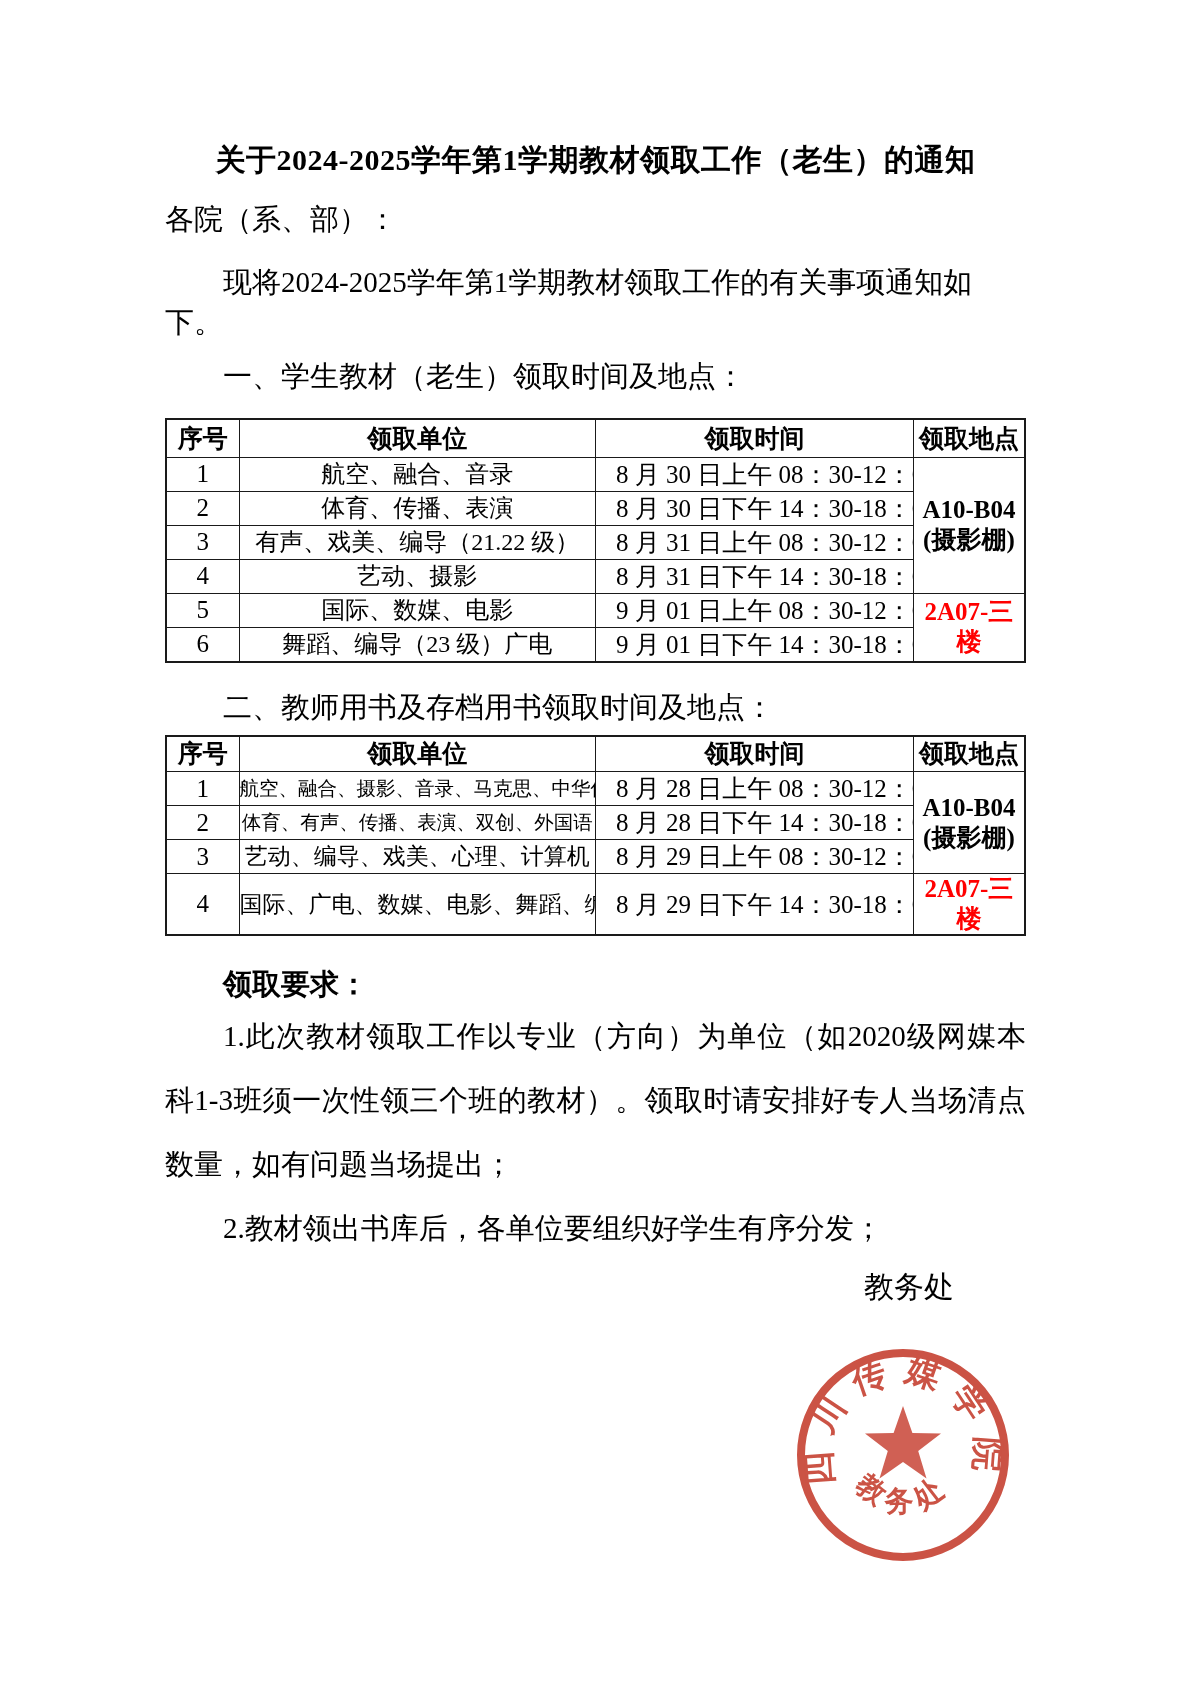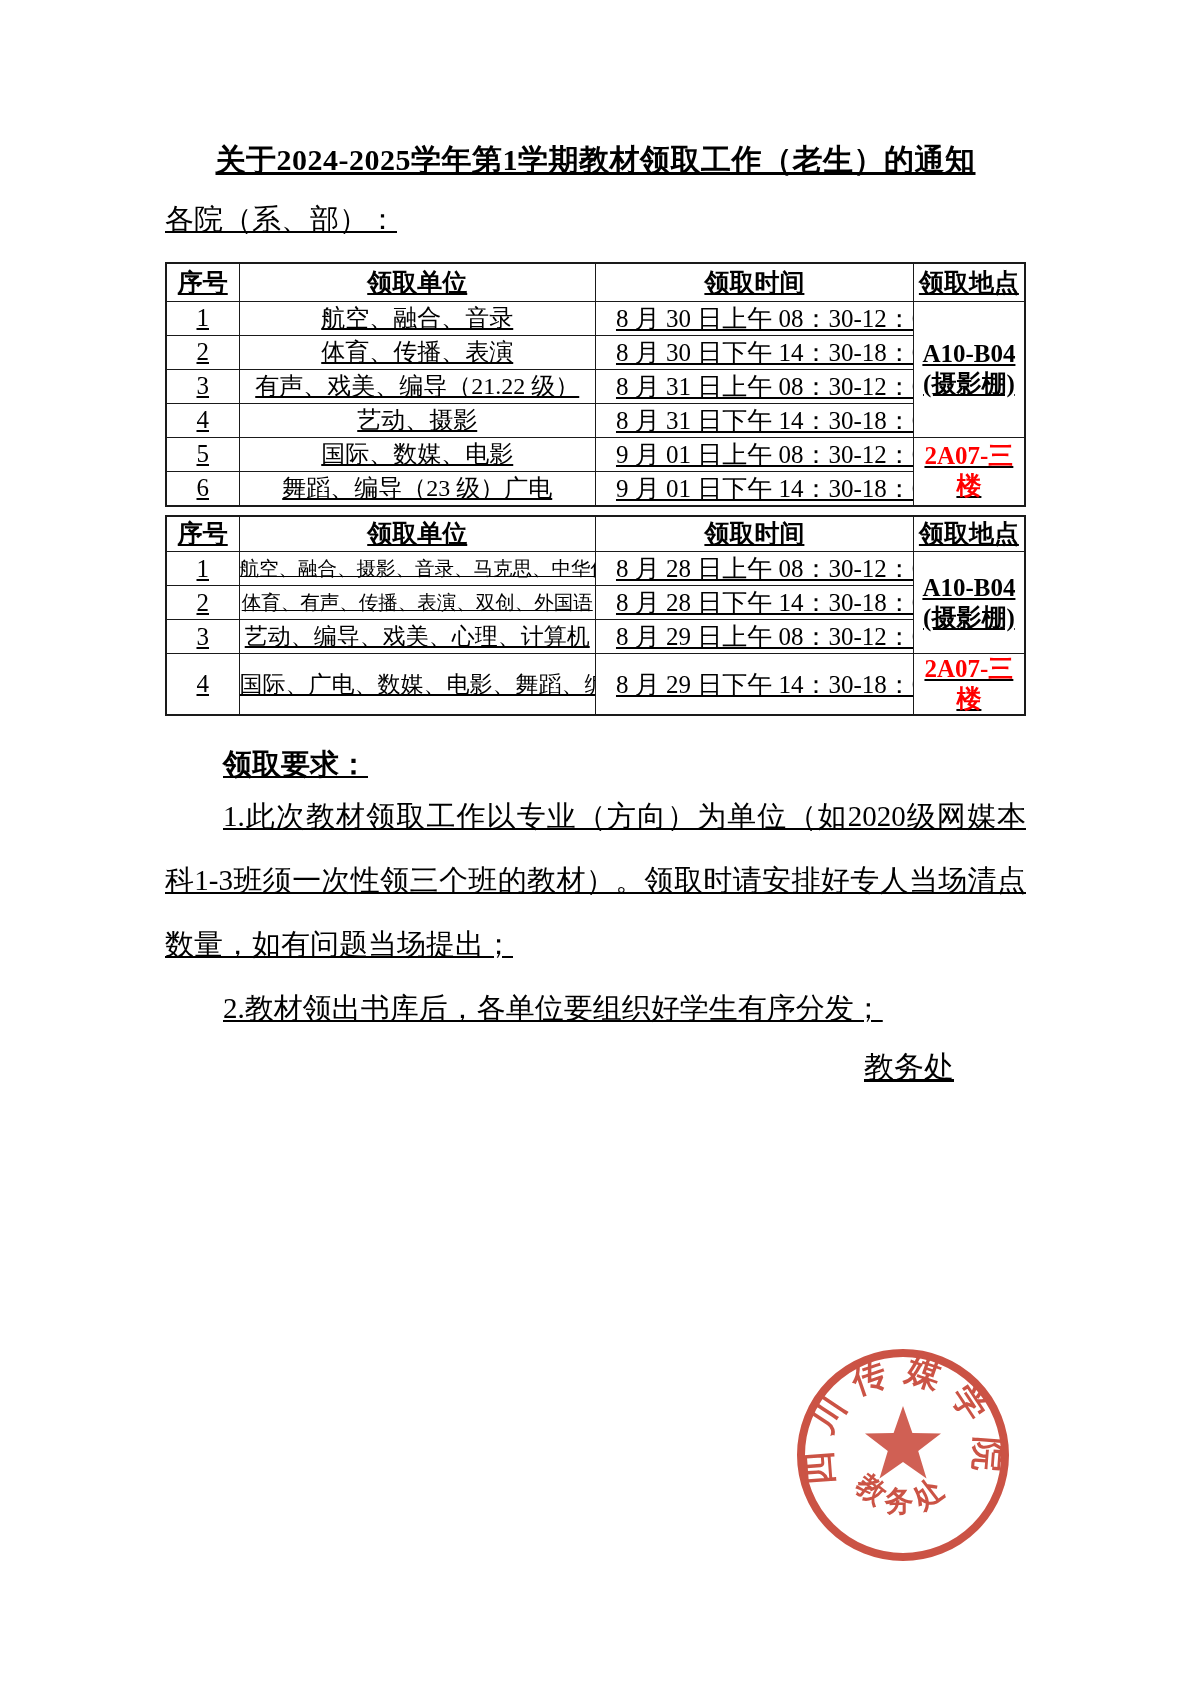--- a/index.html
+++ b/index.html
@@ -6,21 +6,20 @@
   .page{
     position:relative;
     width:1191px;height:1684px;
     margin:0 auto;
     background:#ffffff;
     box-sizing:border-box;
     padding:138px 165px 0 165px;
     font-family:"Liberation Serif","DejaVu Serif",serif;
     color:#000000;
     overflow:hidden;
-    text-decoration:underline;
   }
   .title{
     margin:0;
     font-size:30px;
     font-weight:bold;
     text-align:center;
     line-height:44px;
     letter-spacing:0.5px;
   }
   .line{margin:0;font-size:29px;line-height:40px;}
@@ -92,21 +91,23 @@
 </style>
 </head>
 <body>
 
 <div class="page">
 
   <h1 class="title">关于2024-2025学年第1学期教材领取工作（老生）的通知</h1>
 
   <p class="line salutation">各院（系、部）：</p>
 
-
+  <p class="line intro">现将2024-2025学年第1学期教材领取工作的有关事项通知如下。</p>
+
+  <p class="line sec1">一、学生教材（老生）领取时间及地点：</p>
 
   <table class="tbl1">
     <colgroup>
       <col style="width:8.5%">
         <col style="width:41.5%">
         <col style="width:37%">
         <col style="width:13%">
     </colgroup>
     <tbody>
         <tr class="hdr">
@@ -146,20 +147,21 @@
       <td class="loc red" rowspan="2">2A07-三楼</td>
     </tr>
     <tr>
       <td class="no">6</td>
       <td>舞蹈、编导（23 级）广电</td>
       <td class="time">9 月 01 日下午 14：30-18：00</td>
     </tr>
   </tbody>
     </table>
 
+  <p class="line sec2">二、教师用书及存档用书领取时间及地点：</p>
 
   <table class="tbl2">
     <colgroup>
       <col style="width:8.5%">
         <col style="width:41.5%">
         <col style="width:37%">
         <col style="width:13%">
     </colgroup>
     <tbody>
         <tr class="hdr">

